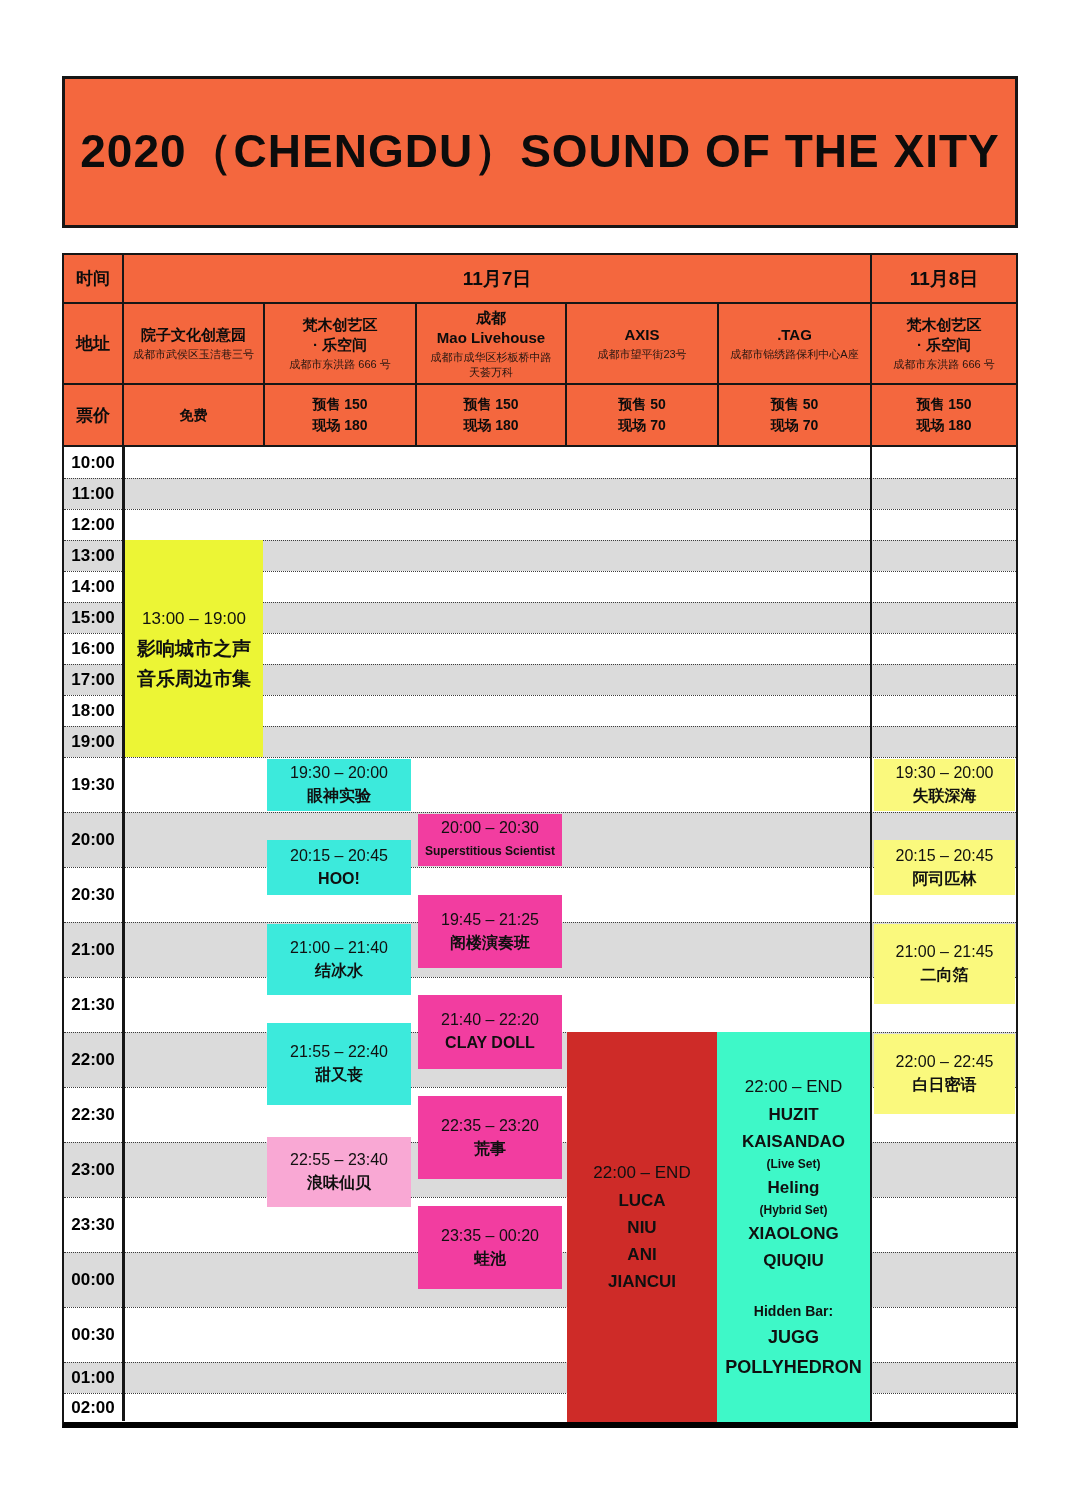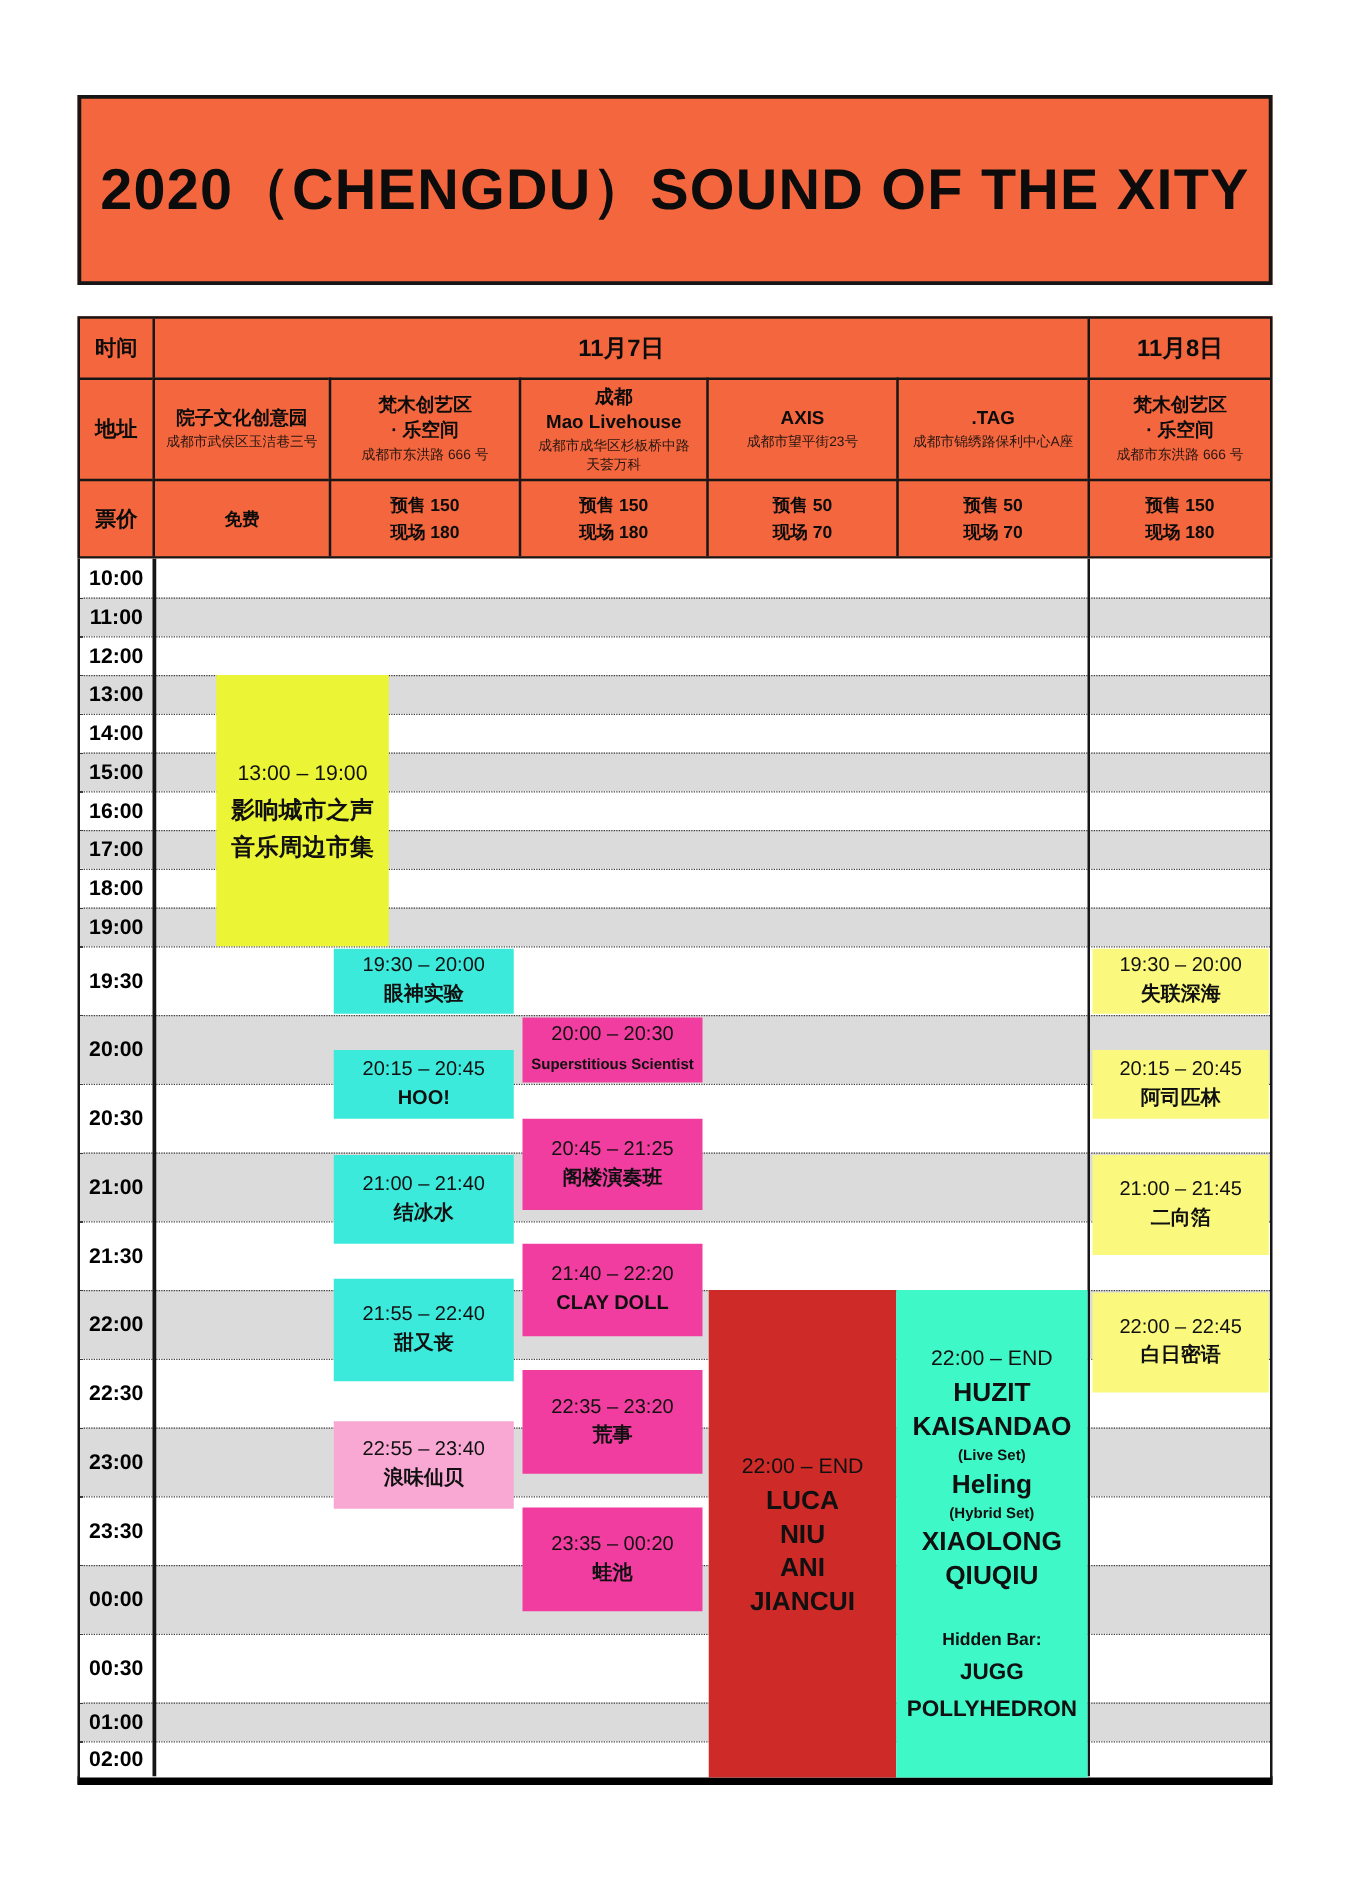--- a/index.html
+++ b/index.html
@@ -40,31 +40,31 @@
       font-size:17px;font-weight:bold;color:#000;}
   .vline{position:absolute;top:0;bottom:0;background:#161616;z-index:2;}
   .vl-time{left:58px;width:3px;} .vl-day{left:806px;width:2px;}
 
   
   .ev{position:absolute;z-index:3;box-sizing:border-box;display:flex;flex-direction:column;
       align-items:center;justify-content:center;text-align:center;color:#101010;}
   .ev-time{font-size:16px;line-height:22px;}
   .ev-name{font-size:16px;font-weight:bold;line-height:24px;}
   .ev-name.en-sm{font-size:12px;letter-spacing:0;}
-  .c-market{background:#ECF535;margin-left:48px;}
+  .c-market{background:#ECF535;}
   .c-cyan{background:#3CEADC;}
   .c-mag{background:#F23DA0;}
   .c-red{background:#CE2B28;}
   .c-teal{background:#3EF8C8;}
   .c-yel{background:#FAF97D;}
   .market .ev-time{font-size:17px;line-height:30px;}
   .market .ev-name{font-size:19px;line-height:30px;text-align:right;}
   .bigblk{justify-content:center;}
   .bigblk .ev-time{font-size:17px;line-height:28px;}
-  .artist{font-size:21px;font-weight:bold;line-height:27px;}
+  .artist{font-size:17px;font-weight:bold;line-height:27px;}
   .note{font-size:12px;font-weight:bold;line-height:19px;}
   .hiddenbar{font-size:14px;font-weight:bold;line-height:22px;margin-top:26px;}
   .hart{font-size:18px;font-weight:bold;line-height:30px;}
 </style>
 </head>
 <body>
 
 <div class="page">
 
   <div class="banner" style="background: rgb(244, 103, 62);">
@@ -242,21 +242,21 @@
     <div class="ev c-cyan" style="left: 203px; top: 690px; width: 144px; height: 70px; background: #f9a8d4;">
       <div class="ev-time">22:55 – 23:40</div>
       <div class="ev-name">浪味仙贝</div>
     </div>
 
     <div class="ev c-mag" style="left: 354px; top: 367px; width: 144px; height: 52px; background: rgb(242, 61, 160);">
       <div class="ev-time">20:00 – 20:30</div>
       <div class="ev-name en-sm">Superstitious Scientist</div>
     </div>
     <div class="ev c-mag" style="left: 354px; top: 448px; width: 144px; height: 73px; background: rgb(242, 61, 160);">
-      <div class="ev-time">20:45 – 21:25</div>
+      <div class="ev-time">19:45 – 21:25</div>
       <div class="ev-name">阁楼演奏班</div>
     </div>
     <div class="ev c-mag" style="left: 354px; top: 548px; width: 144px; height: 74px; background: rgb(242, 61, 160);">
       <div class="ev-time">21:40 – 22:20</div>
       <div class="ev-name">CLAY DOLL</div>
     </div>
     <div class="ev c-mag" style="left: 354px; top: 649px; width: 144px; height: 83px; background: rgb(242, 61, 160);">
       <div class="ev-time">22:35 – 23:20</div>
       <div class="ev-name">荒事</div>
     </div>

